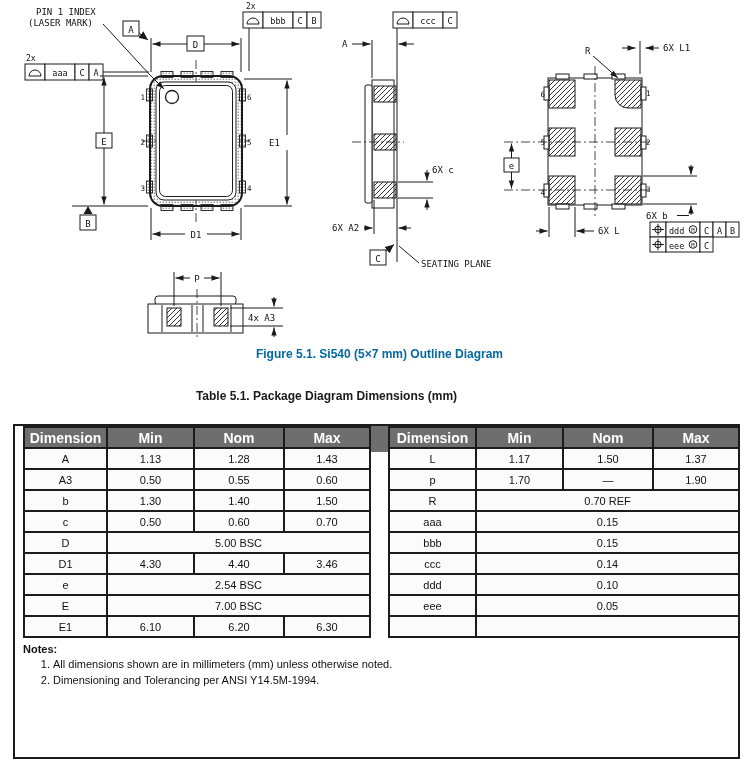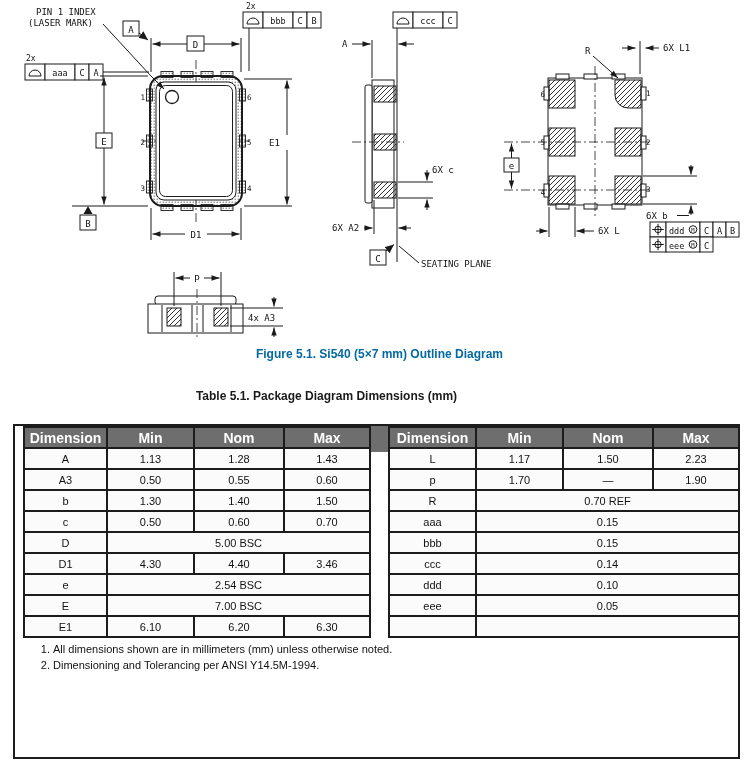--- a/index.html
+++ b/index.html
@@ -386,21 +386,21 @@
             <th>Min</th>
             <th>Nom</th>
             <th>Max</th>
           </tr>
         </thead>
       <tbody>
           <tr>
             <td>L</td>
             <td>1.17</td>
             <td>1.50</td>
-            <td>2.23</td>
+            <td>1.37</td>
           </tr>
           <tr>
             <td>p</td>
             <td>1.70</td>
             <td>—</td>
             <td>1.90</td>
           </tr>
           <tr>
             <td>R</td>
             <td colspan="3">0.70 REF</td>
@@ -426,20 +426,21 @@
             <td colspan="3">0.05</td>
           </tr>
           <tr>
             <td></td>
             <td colspan="3"></td>
           </tr>
         </tbody>
     </table>
   </div>
   <div class="notes">
+    <div class="notes-heading">Notes:</div>
     <ol class="notes-list">
         <li>All dimensions shown are in millimeters (mm) unless otherwise noted.</li>
         <li>Dimensioning and Tolerancing per ANSI Y14.5M-1994.</li>
       </ol>
   </div>
 </div>
 
 
 
 

